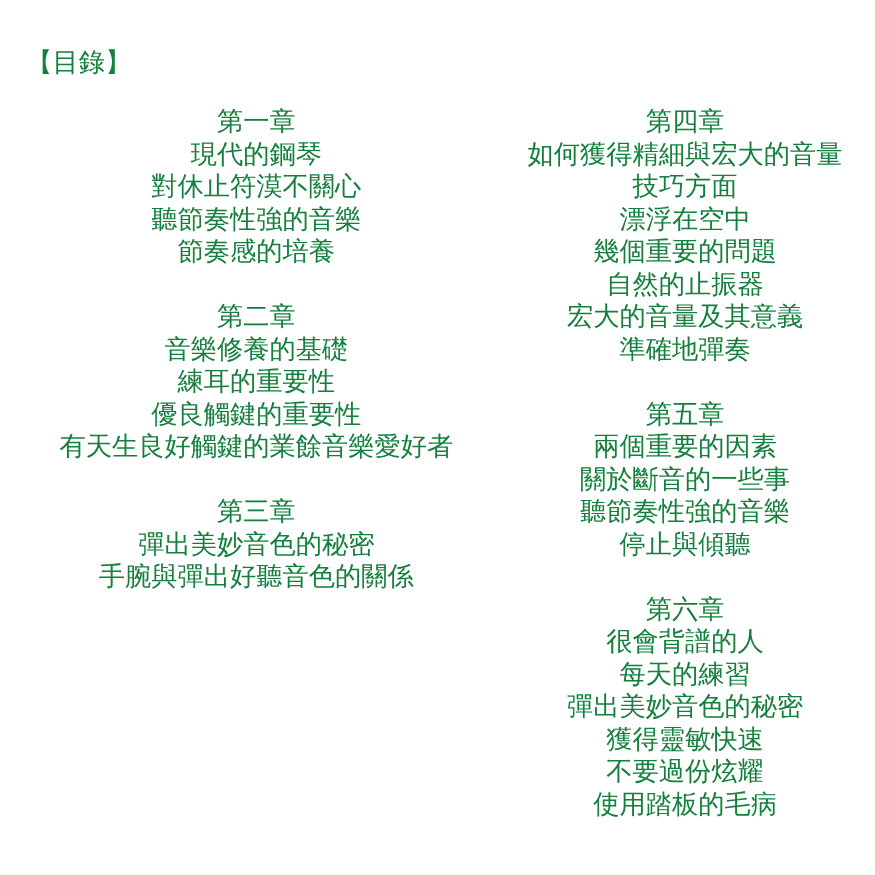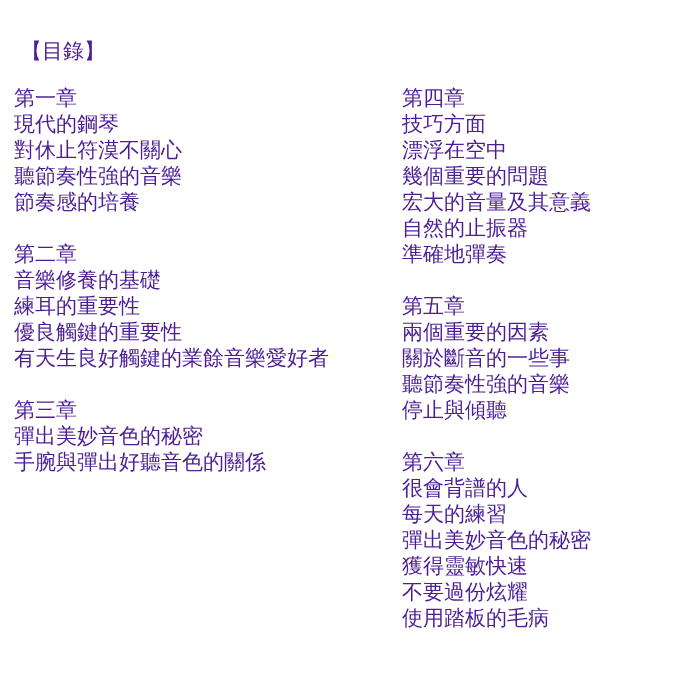--- a/index.html
+++ b/index.html
@@ -1,42 +1,42 @@
 <!DOCTYPE html>
 <html><head>
 <meta charset="utf-8">
 <style>
   html, body { margin: 0; padding: 0; background: #ffffff; }
   .page {
     position: relative;
     width: 700px;
     height: 700px;
     background: #ffffff;
-    color: #4c1d95;
+    color: #15803d;
     font-family: "Liberation Sans", sans-serif;
     overflow: hidden;
   }
   .title {
     position: absolute;
     left: 21px;
     top: 38px;
     font-size: 21px;
     line-height: 26px;
     white-space: nowrap;
   }
   .col {
     position: absolute;
     top: 85px;
     font-size: 21px;
     line-height: 26px;
   }
   .col-left  { left: 14px;  width: 382px; }
   .col-right { left: 402px; width: 292px; }
   .chapter { margin: 0 0 26px 0; }
-  .line { white-space: nowrap; }
+  .line { white-space: nowrap; text-align: center; }
 </style>
 </head>
 <body>
 
 <div class="page">
 
   <div class="title">【目錄】</div>
 
   <div class="col col-left">
     <section class="chapter">
@@ -56,25 +56,26 @@
     <section class="chapter">
       <div class="line heading">第三章</div>
       <div class="line">彈出美妙音色的秘密</div>
       <div class="line">手腕與彈出好聽音色的關係</div>
     </section>
   </div>
 
   <div class="col col-right">
     <section class="chapter">
       <div class="line heading">第四章</div>
+      <div class="line">如何獲得精細與宏大的音量</div>
       <div class="line">技巧方面</div>
       <div class="line">漂浮在空中</div>
       <div class="line">幾個重要的問題</div>
+      <div class="line">自然的止振器</div>
       <div class="line">宏大的音量及其意義</div>
-      <div class="line">自然的止振器</div>
       <div class="line">準確地彈奏</div>
     </section>
     <section class="chapter">
       <div class="line heading">第五章</div>
       <div class="line">兩個重要的因素</div>
       <div class="line">關於斷音的一些事</div>
       <div class="line">聽節奏性強的音樂</div>
       <div class="line">停止與傾聽</div>
     </section>
     <section class="chapter">

